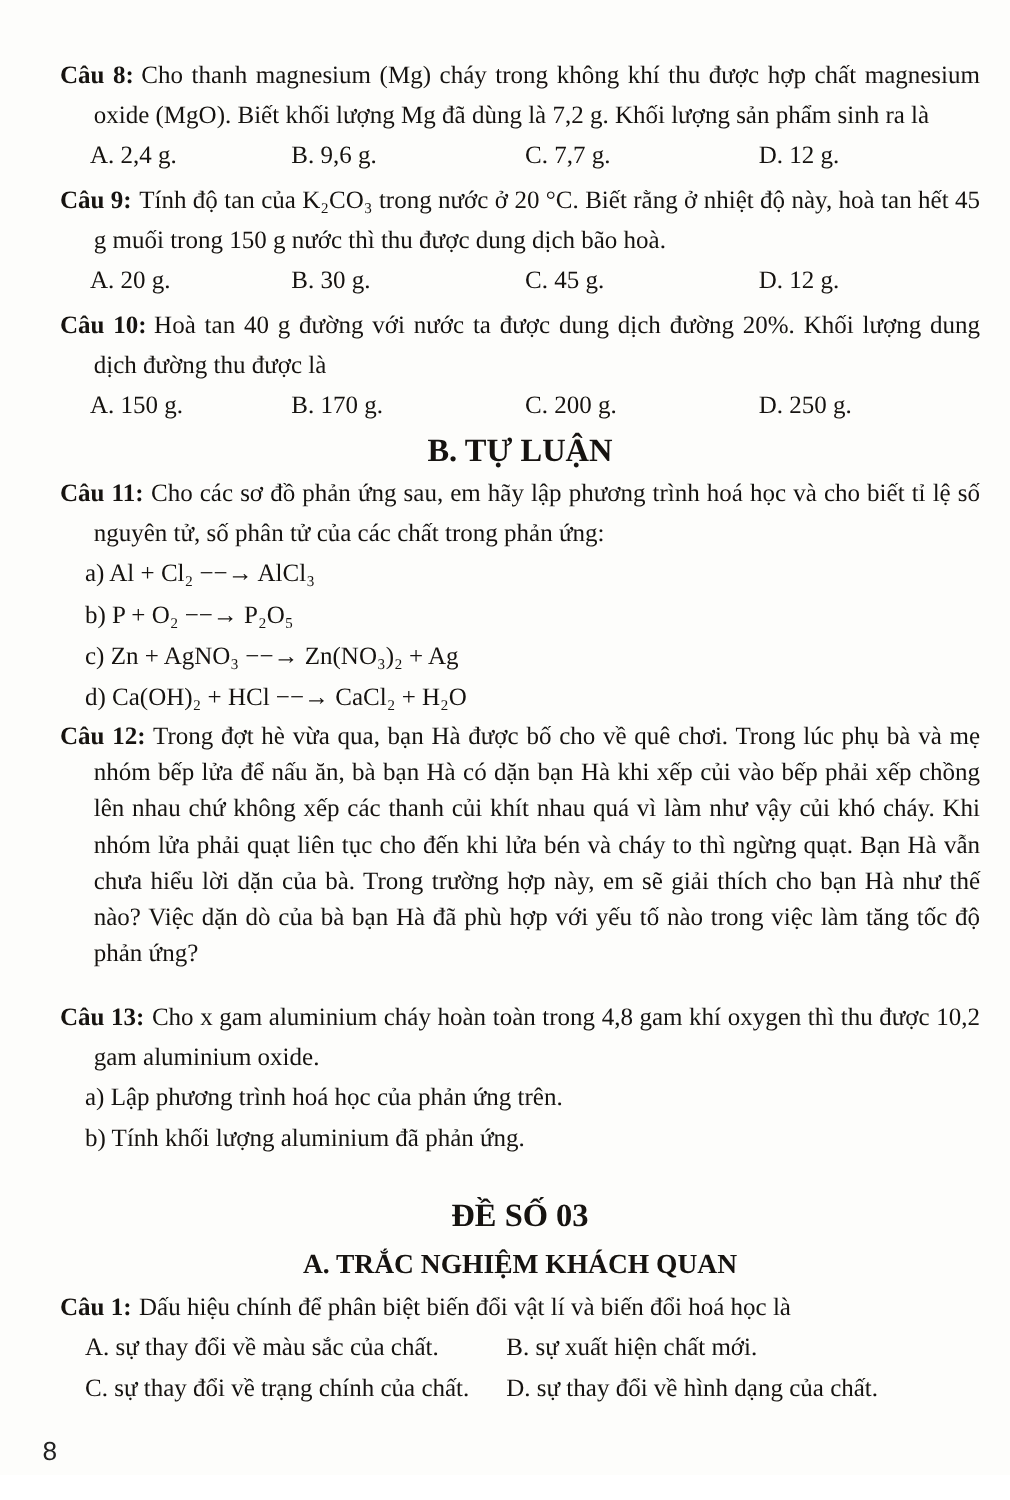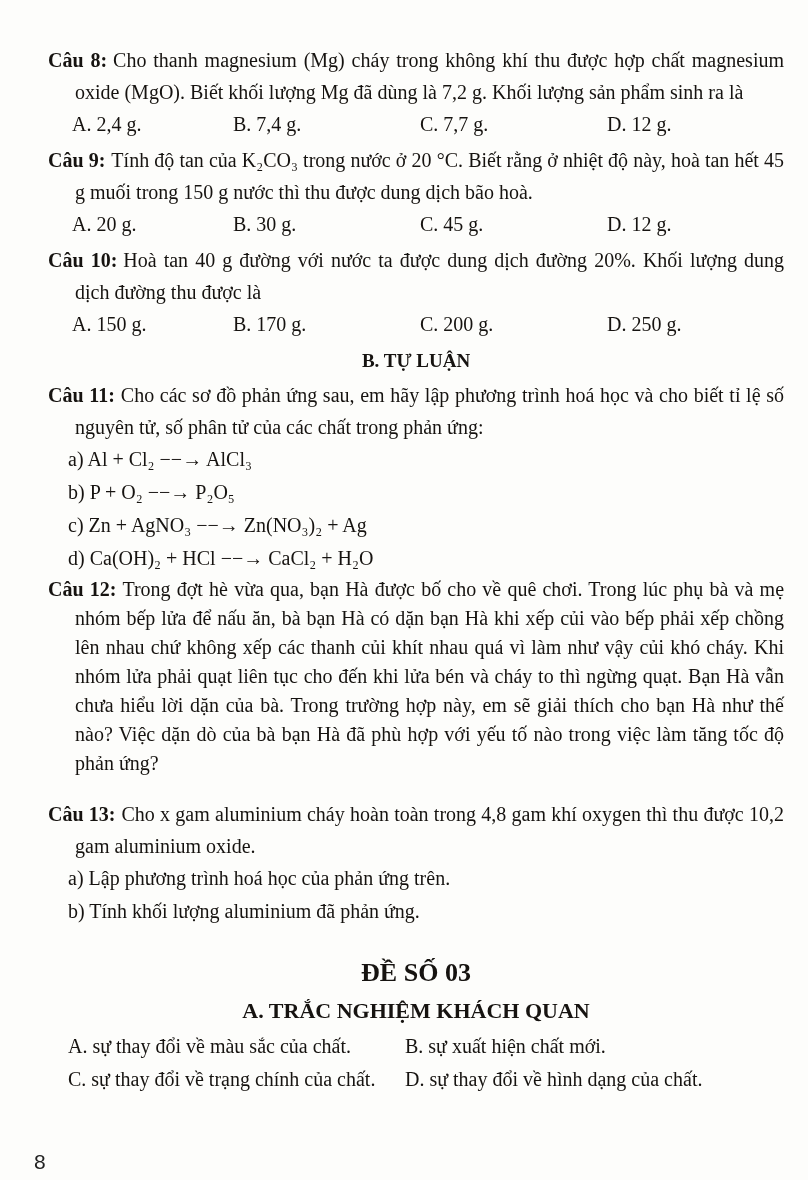--- a/index.html
+++ b/index.html
@@ -33,21 +33,21 @@
     grid-template-columns:337px 1fr;
     padding-left:20px;
     line-height:33px;
   }
   .sub-line { padding-left:20px; line-height:33px; }
   .eq-list .sub-line { line-height:33px; }
   .q12 { line-height:29px; margin-bottom:12px; }
   .q13-block { margin-top:20px; }
   .head-b {
     text-align:center; font-weight:bold;
-    font-size:19px; line-height:34px; margin:1px 0;
+    font-size:26px; line-height:34px; margin:1px 0;
   }
   .head-exam {
     text-align:center; font-weight:bold;
     font-size:26px; line-height:38px;
     margin-top:26px;
   }
   .head-a {
     text-align:center; font-weight:bold;
     font-size:22px; line-height:34px; margin-top:2px;
   }
@@ -60,21 +60,21 @@
 </style>
 </head>
 <body>
 
 <div class="page">
 
   <div>
     <p class="q"><b class="q-label">Câu 8:</b><span>Cho thanh magnesium (Mg) cháy trong không khí thu được hợp chất magnesium oxide (MgO). Biết khối lượng Mg đã dùng là 7,2 g. Khối lượng sản phẩm sinh ra là</span></p>
     <div class="opts4">
       <span>A. 2,4 g.</span>
-      <span>B. 7,4 g.</span>
+      <span>B. 9,6 g.</span>
       <span>C. 7,7 g.</span>
       <span>D. 12 g.</span>
     </div>
   </div>
 
   <div>
     <p class="q"><b class="q-label">Câu 9:</b><span>Tính độ tan của K₂CO₃ trong nước ở 20 °C. Biết rằng ở nhiệt độ này, hoà tan hết 45 g muối trong 150 g nước thì thu được dung dịch bão hoà.</span></p>
     <div class="opts4">
       <span>A. 20 g.</span>
       <span>B. 30 g.</span>
@@ -112,20 +112,21 @@
   <div class="q13-block">
     <p class="q"><b class="q-label">Câu 13:</b><span>Cho x gam aluminium cháy hoàn toàn trong 4,8 gam khí oxygen thì thu được 10,2 gam aluminium oxide.</span></p>
     <p class="sub-line">a) Lập phương trình hoá học của phản ứng trên.</p>
     <p class="sub-line">b) Tính khối lượng aluminium đã phản ứng.</p>
   </div>
 
   <h1 class="head-exam">ĐỀ SỐ 03</h1>
   <h2 class="head-a">A. TRẮC NGHIỆM KHÁCH QUAN</h2>
 
   <div class="q1-block">
+    <p class="q"><b class="q-label">Câu 1:</b><span>Dấu hiệu chính để phân biệt biến đổi vật lí và biến đổi hoá học là</span></p>
     <div class="opts2">
       <span>A. sự thay đổi về màu sắc của chất.</span>
       <span>B. sự xuất hiện chất mới.</span>
       <span>C. sự thay đổi về trạng chính của chất.</span>
       <span>D. sự thay đổi về hình dạng của chất.</span>
     </div>
   </div>
 
   <div class="page-number">8</div>
 

